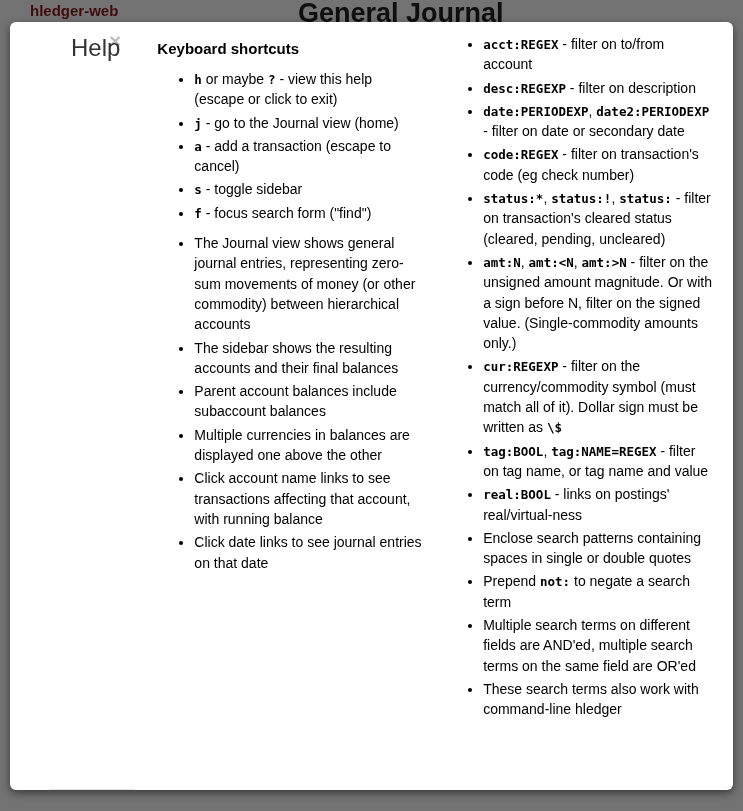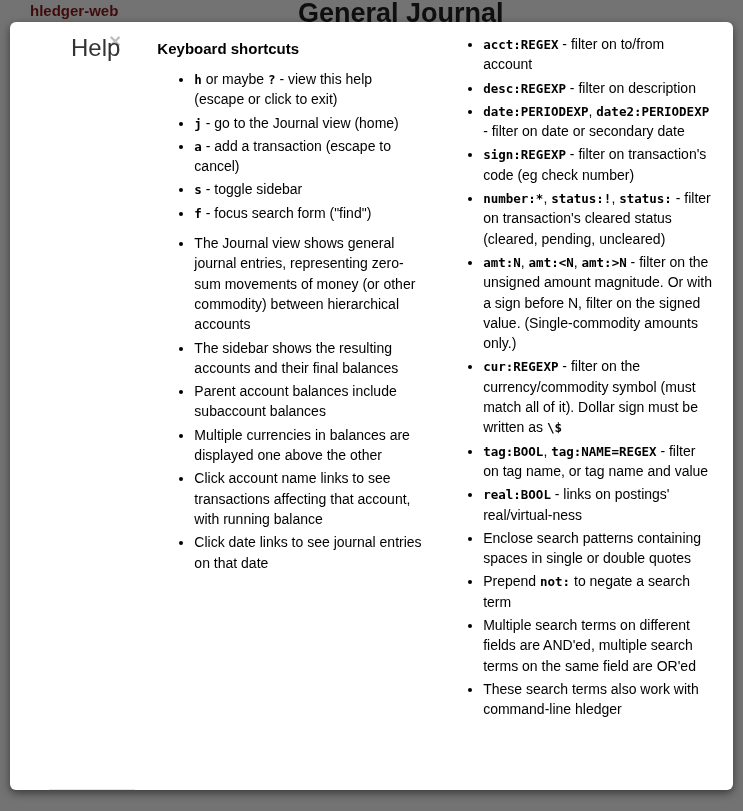--- a/index.html
+++ b/index.html
@@ -151,22 +151,22 @@
           <li><span>Multiple currencies in balances are displayed one above the other</span></li>
           <li><span>Click account name links to see transactions affecting that account, with running balance</span></li>
           <li><span>Click date links to see journal entries on that date</span></li>
         </ul>
       </div>
     <div class="col">
         <ul class="bullet-list">
           <li><code>acct:REGEX</code><span> - filter on to/from account</span></li>
           <li><code>desc:REGEXP</code><span> - filter on description</span></li>
           <li><code>date:PERIODEXP</code><span>, </span><code>date2:PERIODEXP</code><span> - filter on date or secondary date</span></li>
-          <li><code>sign:REGEXP</code><span> - filter on transaction's code (eg check number)</span></li>
-          <li><code>number:*</code><span>, </span><code>status:!</code><span>, </span><code>status:</code><span> - filter on transaction's cleared status (cleared, pending, uncleared)</span></li>
+          <li><code>code:REGEX</code><span> - filter on transaction's code (eg check number)</span></li>
+          <li><code>status:*</code><span>, </span><code>status:!</code><span>, </span><code>status:</code><span> - filter on transaction's cleared status (cleared, pending, uncleared)</span></li>
           <li><code>amt:N</code><span>, </span><code>amt:&lt;N</code><span>, </span><code>amt:&gt;N</code><span> - filter on the unsigned amount magnitude. Or with a sign before N, filter on the signed value. (Single-commodity amounts only.)</span></li>
           <li><code>cur:REGEXP</code><span> - filter on the currency/commodity symbol (must match all of it). Dollar sign must be written as </span><code>\$</code></li>
           <li><code>tag:BOOL</code><span>, </span><code>tag:NAME=REGEX</code><span> - filter on tag name, or tag name and value</span></li>
           <li><code>real:BOOL</code><span> - links on postings' real/virtual-ness</span></li>
           <li><span>Enclose search patterns containing spaces in single or double quotes</span></li>
           <li><span>Prepend </span><code>not:</code><span> to negate a search term</span></li>
           <li><span>Multiple search terms on different fields are AND'ed, multiple search terms on the same field are OR'ed</span></li>
           <li><span>These search terms also work with command-line hledger</span></li>
         </ul>
       </div>

